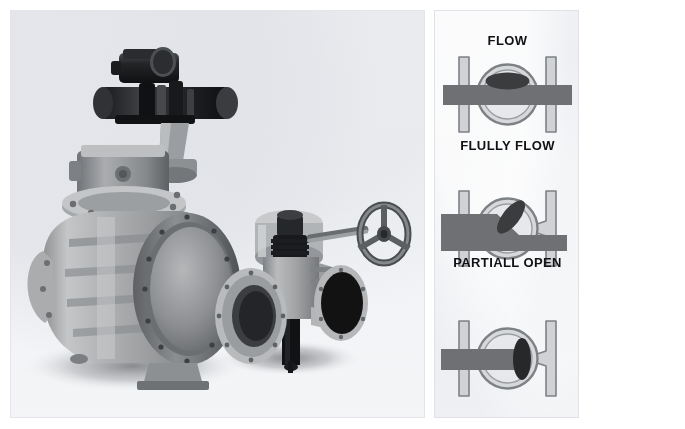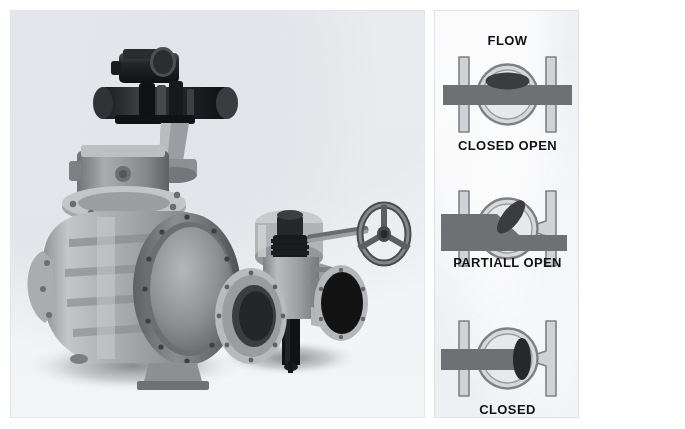--- a/index.html
+++ b/index.html
@@ -328,21 +328,21 @@
 
           <circle cx="72.5" cy="47.5" r="30" fill="#d6d8dc" stroke="#7e8184" stroke-width="2.4"></circle>
           <circle cx="72.5" cy="47.5" r="24.5" fill="#e6e8eb" stroke="#9b9ea1" stroke-width="1.4"></circle>
         </g>
 
         <rect x="8" y="38" width="129" height="20" fill="#6e7073"></rect>
 
         <ellipse cx="72.5" cy="34" rx="22" ry="8.5" fill="#3a3c3e"></ellipse>
       </svg>
 
-      <div class="dg-label" id="lbl-fully">CLOSED OPEN</div>
+      <div class="dg-label" id="lbl-fully">FLULLY FLOW</div>
 
       <svg class="valve-fig" id="fig-partial" viewBox="0 0 145 95">
         <g>
           <path d="M24 10 L34 10 L34 40 L46 44 L46 51 L34 55 L34 85 L24 85 Z" fill="#d0d2d6" stroke="#7e8184" stroke-width="1.6" stroke-linejoin="round"></path>
           <path d="M121 10 L111 10 L111 40 L99 44 L99 51 L111 55 L111 85 L121 85 Z" fill="#d0d2d6" stroke="#7e8184" stroke-width="1.6" stroke-linejoin="round"></path>
           <circle cx="72.5" cy="47.5" r="30" fill="#d6d8dc" stroke="#7e8184" stroke-width="2.4"></circle>
           <circle cx="72.5" cy="47.5" r="24.5" fill="#e6e8eb" stroke="#9b9ea1" stroke-width="1.4"></circle>
         </g>
 
         <path d="M6 33 L62 33 L84 54 L132 54 L132 70 L6 70 Z" fill="#6e7073"></path>
@@ -358,17 +358,16 @@
           <path d="M121 10 L111 10 L111 40 L99 44 L99 51 L111 55 L111 85 L121 85 Z" fill="#d0d2d6" stroke="#7e8184" stroke-width="1.6" stroke-linejoin="round"></path>
           <circle cx="72.5" cy="47.5" r="30" fill="#d6d8dc" stroke="#7e8184" stroke-width="2.4"></circle>
           <circle cx="72.5" cy="47.5" r="24.5" fill="#e6e8eb" stroke="#9b9ea1" stroke-width="1.4"></circle>
         </g>
 
         <rect x="6" y="38" width="78" height="21" fill="#6e7073"></rect>
 
         <ellipse cx="87" cy="48" rx="9" ry="21" fill="#26282a"></ellipse>
       </svg>
 
-      <div class="dg-label" id="lbl-closed">CLOSED</div>
     </div>
   </div>
 
 </div>
 
 </body></html>

